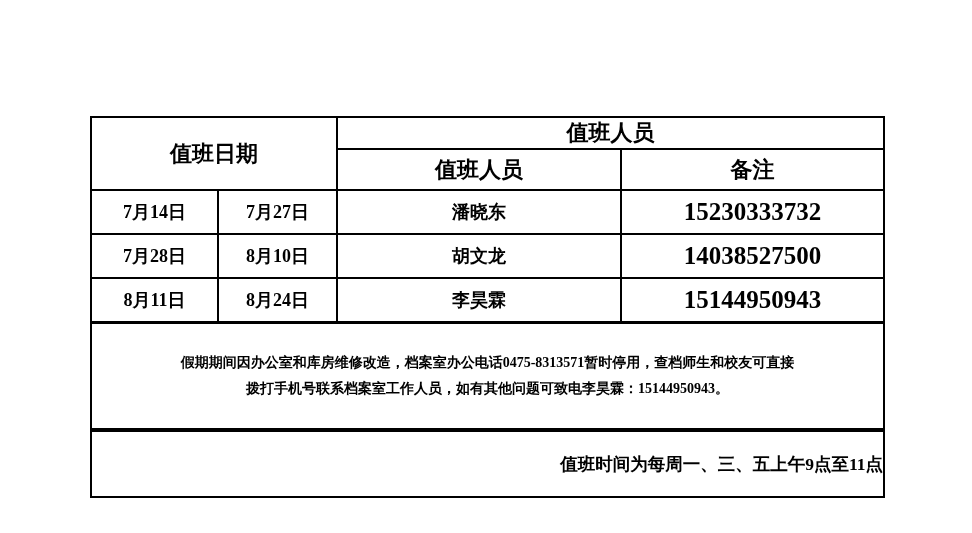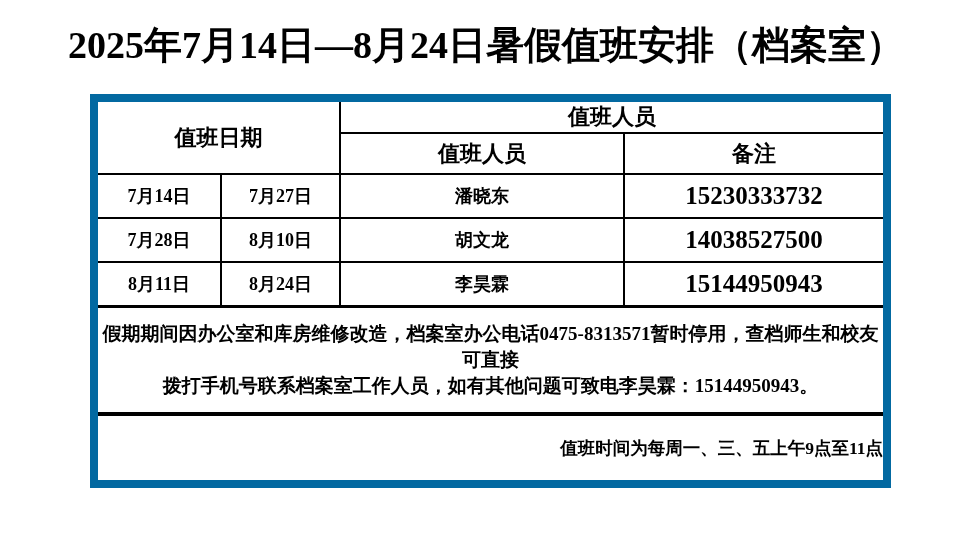--- a/index.html
+++ b/index.html
@@ -25,59 +25,58 @@
     margin: 0;
     text-align: center;
     font-size: 38px;
     font-weight: bold;
     letter-spacing: 0px;
     white-space: nowrap;
   }
   table.schedule {
     position: absolute;
     left: 90px;
-    top: 94px;
+    top: 116px;
     width: 793px;
     border-collapse: collapse;
     table-layout: fixed;
     text-align: center;
-    border: 8px solid #0369a1;
+    border: 1px solid #0369a1;
   }
   table.schedule td {
     border: 2px solid #000;
     padding: 0;
     vertical-align: middle;
     overflow: hidden;
   }
   tr.hrow1 { height: 27px; }
   tr.hrow2 { height: 41px; }
   .hcell { font-size: 22px; }
   td.header-bottom { border-bottom: 3px solid #000; }
   tr.body-row { height: 44px; font-size: 18px; }
   td.phone-cell { font-size: 25px; }
   tr.note-row td {
     height: 104px;
     border-top: 3px solid #000;
     border-bottom: 4px solid #000;
-    font-size: 19px;
+    font-size: 14px;
     line-height: 26px;
     text-align: center;
   }
   tr.time-row td {
     height: 64px;
     font-size: 17.5px;
     text-align: right;
   }
 </style>
 </head>
 <body>
 
 <div class="page">
 
-  <h1 class="title">2025年7月14日—8月24日暑假值班安排（档案室）</h1>
 
   <table class="schedule">
     <colgroup>
       <col style="width:127px">
       <col style="width:119px">
       <col style="width:284px">
       <col style="width:263px">
     </colgroup>
     <tbody>
       <tr class="hrow1">

